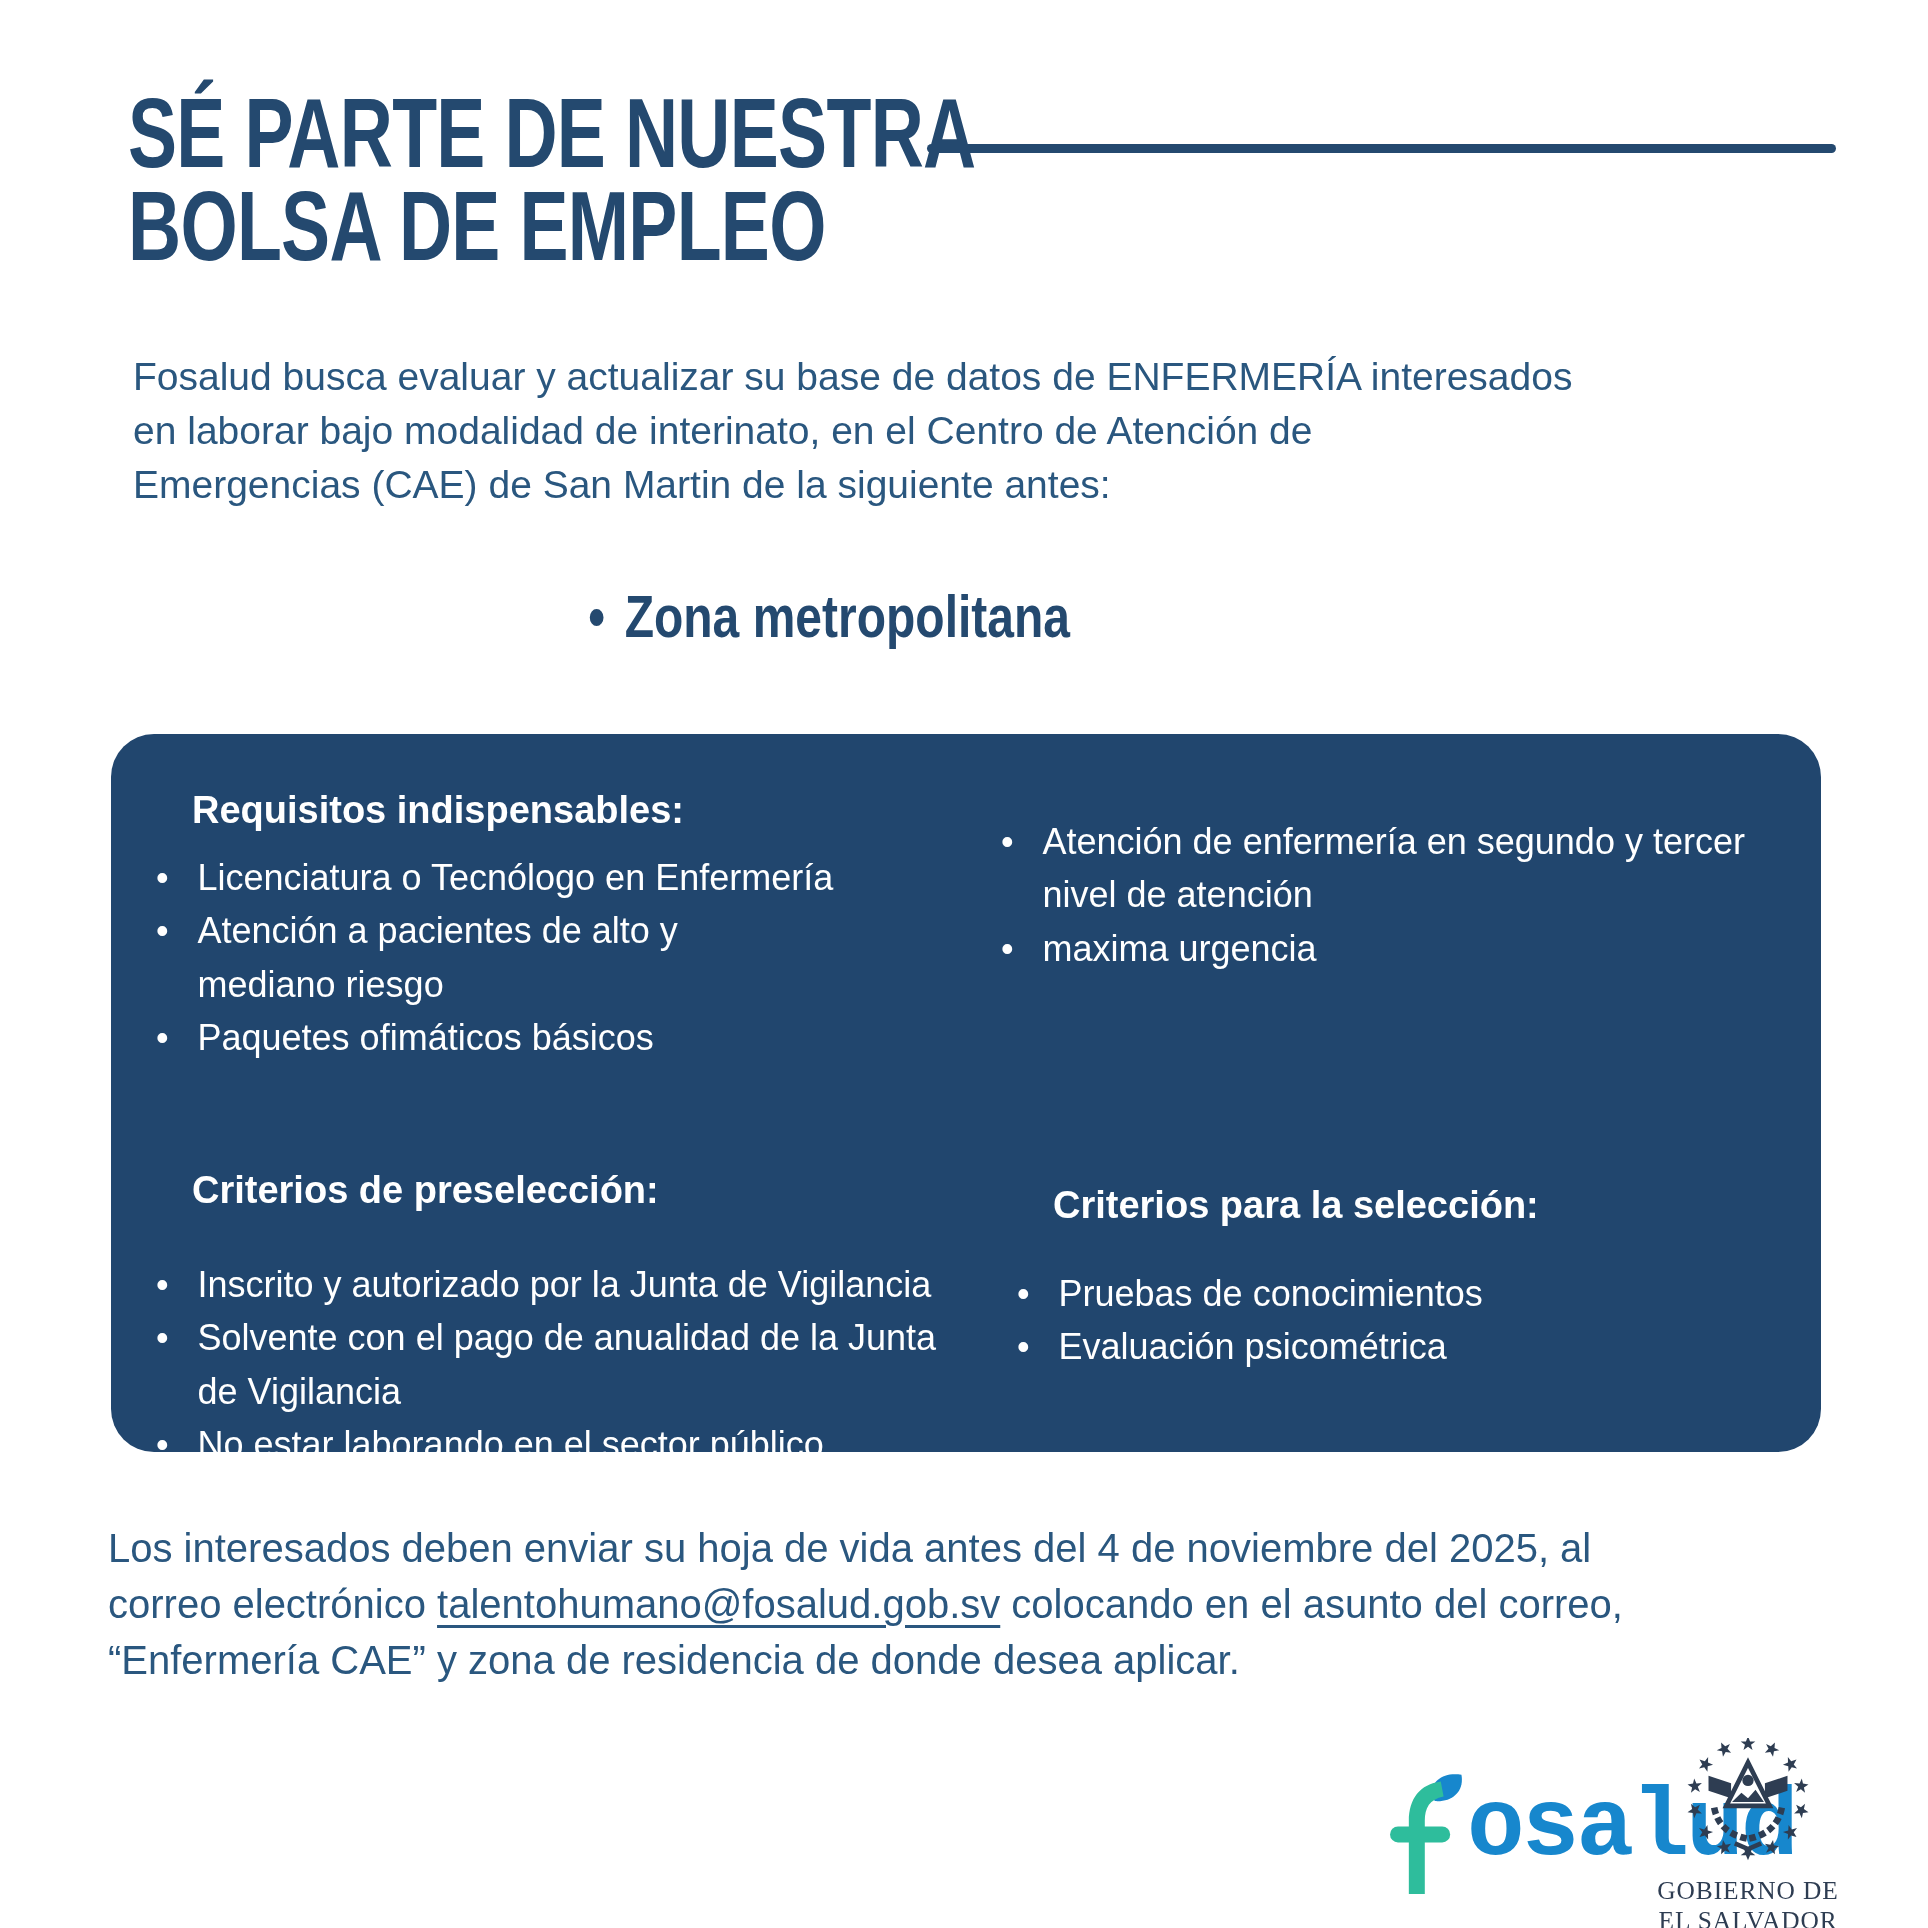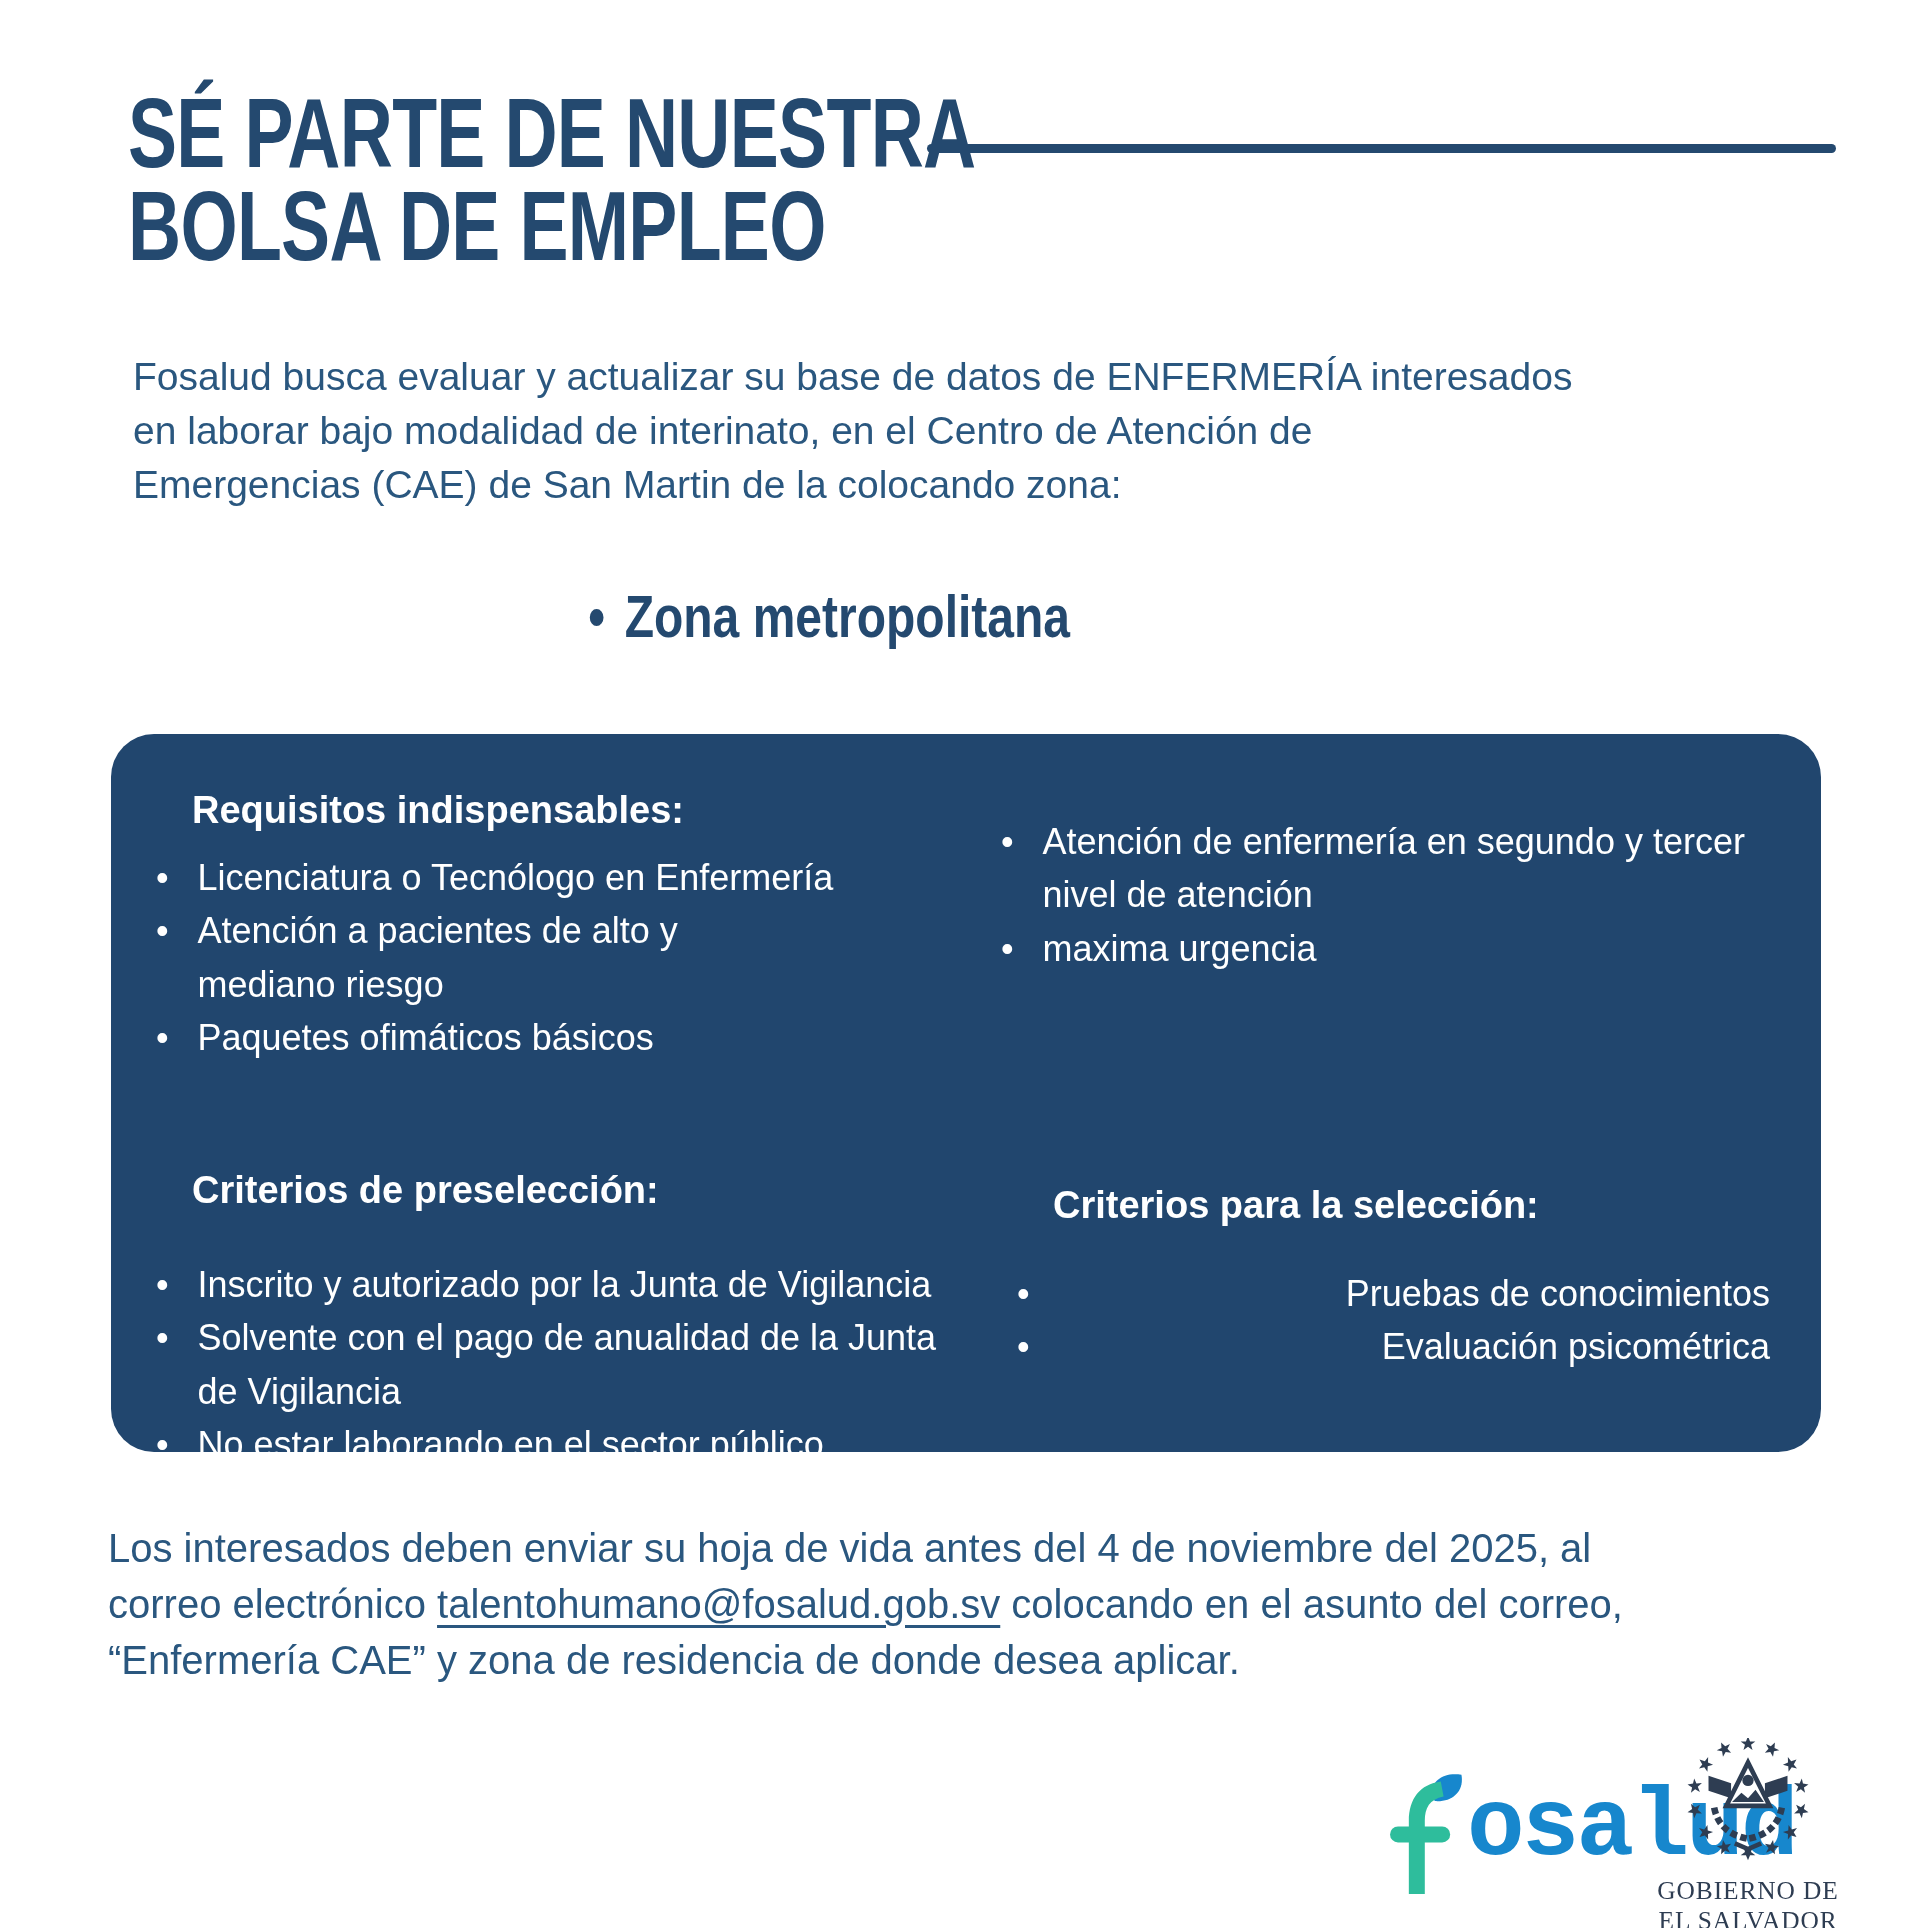--- a/index.html
+++ b/index.html
@@ -43,21 +43,21 @@
   .h-presel{left:81px;top:435px;}
   .h-sel{left:942px;top:450px;}
   .blist{position:absolute;margin:0;padding:0;list-style:none;font-size:36px;line-height:1.48;}
   .blist li{position:relative;padding-left:34px;}
   .blist li::before{content:"\2022";position:absolute;left:0;top:0;}
   .cont{padding-left:7.5px;}
   .cont:empty{display:none;}
   .l-req{left:45px;top:117px;width:716px;}
   .l-reqr{left:890px;top:81px;width:800px;}
   .l-presel{left:45px;top:524px;width:904px;}
-  .l-sel{left:906px;top:533px;width:753px;text-align:right;}
+  .l-sel{left:906px;top:533px;width:753px;}
   
   .footer-para{
     position:absolute;left:108px;top:1520px;color:#2A577F;font-size:40px;
     line-height:1.4;white-space:nowrap;
   }
   .footer-para a{
     color:#2A577F;text-decoration:underline;text-decoration-thickness:2.8px;
     text-underline-offset:6.6px;cursor:pointer;
   }
   
@@ -81,21 +81,21 @@
 
   <div class="headline">
     <div>SÉ PARTE DE NUESTRA</div>
     <div>BOLSA DE EMPLEO</div>
   </div>
   <div class="headline-rule"></div>
 
   <div class="intro">
     <div>Fosalud busca evaluar y actualizar su base de datos de ENFERMERÍA interesados</div>
     <div>en laborar bajo modalidad de interinato, en el Centro de Atención de</div>
-    <div>Emergencias (CAE) de San Martin de la colocando zona:</div>
+    <div>Emergencias (CAE) de San Martin de la siguiente antes:</div>
   </div>
 
   <div class="zone-wrap">
     <div class="zone"><span class="dot">•</span><span>Zona metropolitana</span></div>
   </div>
 
   <div class="panel">
 
     <h3 class="h-req">Requisitos indispensables:</h3>
     <ul class="blist l-req">

